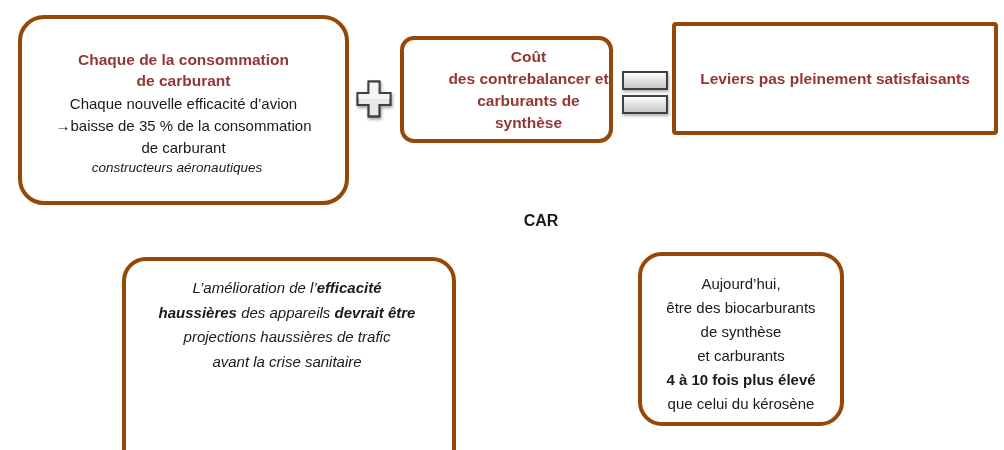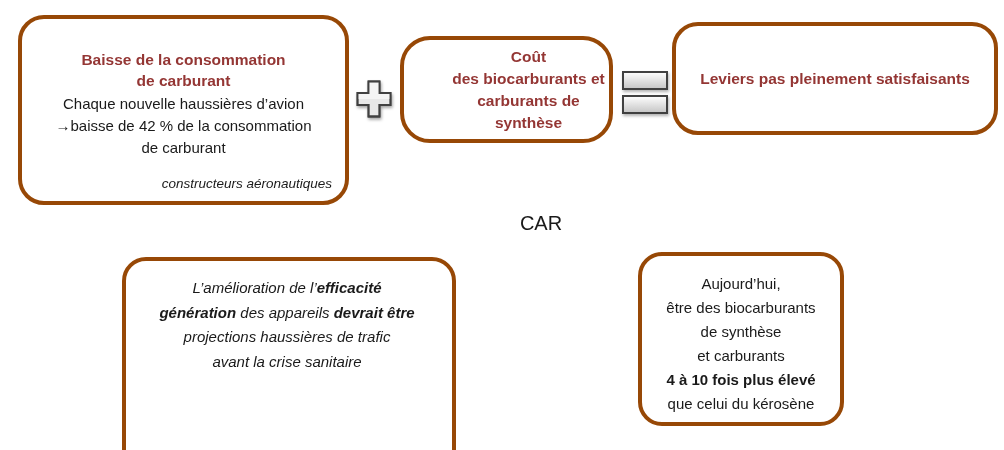--- a/index.html
+++ b/index.html
@@ -24,106 +24,106 @@
     border: 4px solid var(--accent-border, #974806);
     box-sizing: border-box;
     text-align: center;
   }
   .red { color: var(--title-red, #943634); font-weight: bold; }
 
   
   .box.fuel { left: 18px; top: 15px; width: 331px; height: 190px; border-radius: 26px; padding-top: 30px; }
   .fuel .title { font-size: 15.5px; line-height: 21px; }
   .fuel .body  { font-size: 15px;   line-height: 22px; margin-top: 2px; }
-  .fuel .source{ font-size: 13.5px; font-style: italic; text-align: right; padding-right: 13px; margin-top: 17px; }
+  .fuel .source{ font-size: 13.5px; font-style: italic; text-align: center; padding-right: 13px; margin-top: 1px; }
 
   
   .plus { position: absolute; left: 355px; top: 79px; width: 38px; height: 40px;
           filter: drop-shadow(1.5px 2px 1.5px rgba(0,0,0,0.35)); }
 
   
-  .box.cost { left: 400px; top: 36px; width: 213px; height: 107px; border-radius: 30px;
+  .box.cost { left: 400px; top: 36px; width: 213px; height: 107px; border-radius: 14px;
               display: flex; align-items: center; justify-content: center; padding-left: 44px; }
   .cost .ln { font-size: 15.5px; line-height: 22px; }
 
   
   .equals { position: absolute; left: 622px; top: 71px; display: flex; flex-direction: column; gap: 5px;
             filter: drop-shadow(1.5px 2px 1.5px rgba(0,0,0,0.3)); }
   .equals .bar { width: 46px; height: 19px; box-sizing: border-box;
                  background: linear-gradient(#fbfbfb, #c8c8c8);
                  border: 2px solid var(--shape-border, #404040); }
 
   
-  .box.levers { left: 672px; top: 22px; width: 326px; height: 113px; border-radius: 26px;
+  .box.levers { left: 672px; top: 22px; width: 326px; height: 113px; border-radius: 4px;
                 display: flex; align-items: center; justify-content: center; font-size: 15.5px; }
 
   
   .car { position: absolute; left: 496px; top: 212px; width: 90px; text-align: center;
-         font-weight: normal; font-size: 20px; color: #191919; }
+         font-weight: bold; font-size: 16px; color: #191919; }
 
   
   .box.efficiency { left: 122px; top: 257px; width: 334px; height: 224px; border-radius: 24px;
                     padding: 15px 8px 0 4px; font-size: 15px; font-style: italic; }
   .efficiency .ln { line-height: 24.5px; }
 
   
   .box.today { left: 638px; top: 252px; width: 206px; height: 174px; border-radius: 24px;
                padding-top: 16px; font-size: 15px; }
   .today .ln { line-height: 24px; }
 
   .b { font-weight: bold; }
 </style>
 </head>
 <body>
 
 <div class="canvas">
 
   <div class="box fuel">
     <div class="title red">
-        <div class="ln"><span>Baisse de la consommation</span></div>
+        <div class="ln"><span>Chaque de la consommation</span></div>
         <div class="ln"><span>de carburant</span></div>
       </div>
     <div class="body">
-        <div class="ln"><span>Chaque nouvelle haussières d’avion</span></div>
-        <div class="ln"><span>→baisse de 42 % de la consommation</span></div>
+        <div class="ln"><span>Chaque nouvelle efficacité d’avion</span></div>
+        <div class="ln"><span>→baisse de 35 % de la consommation</span></div>
         <div class="ln"><span>de carburant</span></div>
       </div>
     <div class="source">constructeurs aéronautiques</div>
   </div>
 
   <div class="plus">
     <svg width="38" height="40" viewBox="0 0 38 40" aria-hidden="true">
       <path d="M13.5 2.5 h11 v11.5 h11 v12 h-11 v11.5 h-11 V26 h-11 V14 h11 Z" fill="#e8e8e8" stroke="#404040" stroke-width="1.8" stroke-linejoin="miter"></path>
       <path d="M13.5 2.5 h11 v11.5 h11 v6 h-33 v-6 h11 Z" fill="#f6f6f6" stroke="none" opacity="0.8"></path>
       <path d="M13.5 2.5 h11 v11.5 h11 v12 h-11 v11.5 h-11 V26 h-11 V14 h11 Z" fill="none" stroke="#404040" stroke-width="1.8" stroke-linejoin="miter"></path>
     </svg>
   </div>
 
   <div class="box cost">
     <div class="red">
         <div class="ln"><span>Coût</span></div>
-        <div class="ln"><span>des biocarburants et</span></div>
+        <div class="ln"><span>des contrebalancer et</span></div>
         <div class="ln"><span>carburants de synthèse</span></div>
       </div>
   </div>
 
   <div class="equals">
     <div class="bar"></div>
     <div class="bar"></div>
   </div>
 
   <div class="box levers red">
     <span>Leviers pas pleinement satisfaisants</span>
   </div>
 
   <div class="car">CAR</div>
 
   <div class="box efficiency">
       <div class="ln"><span>L’amélioration de l’</span><span class="b">efficacité</span></div>
-      <div class="ln"><span class="b">génération</span><span> des appareils </span><span class="b">devrait être</span></div>
+      <div class="ln"><span class="b">haussières</span><span> des appareils </span><span class="b">devrait être</span></div>
       <div class="ln"><span>projections haussières de trafic</span></div>
       <div class="ln"><span>avant la crise sanitaire</span></div>
     </div>
 
   <div class="box today">
       <div class="ln"><span>Aujourd’hui,</span></div>
       <div class="ln"><span>être des biocarburants</span></div>
       <div class="ln"><span>de synthèse</span></div>
       <div class="ln"><span>et carburants</span></div>
       <div class="ln"><span class="b">4 à 10 fois plus élevé</span></div>

